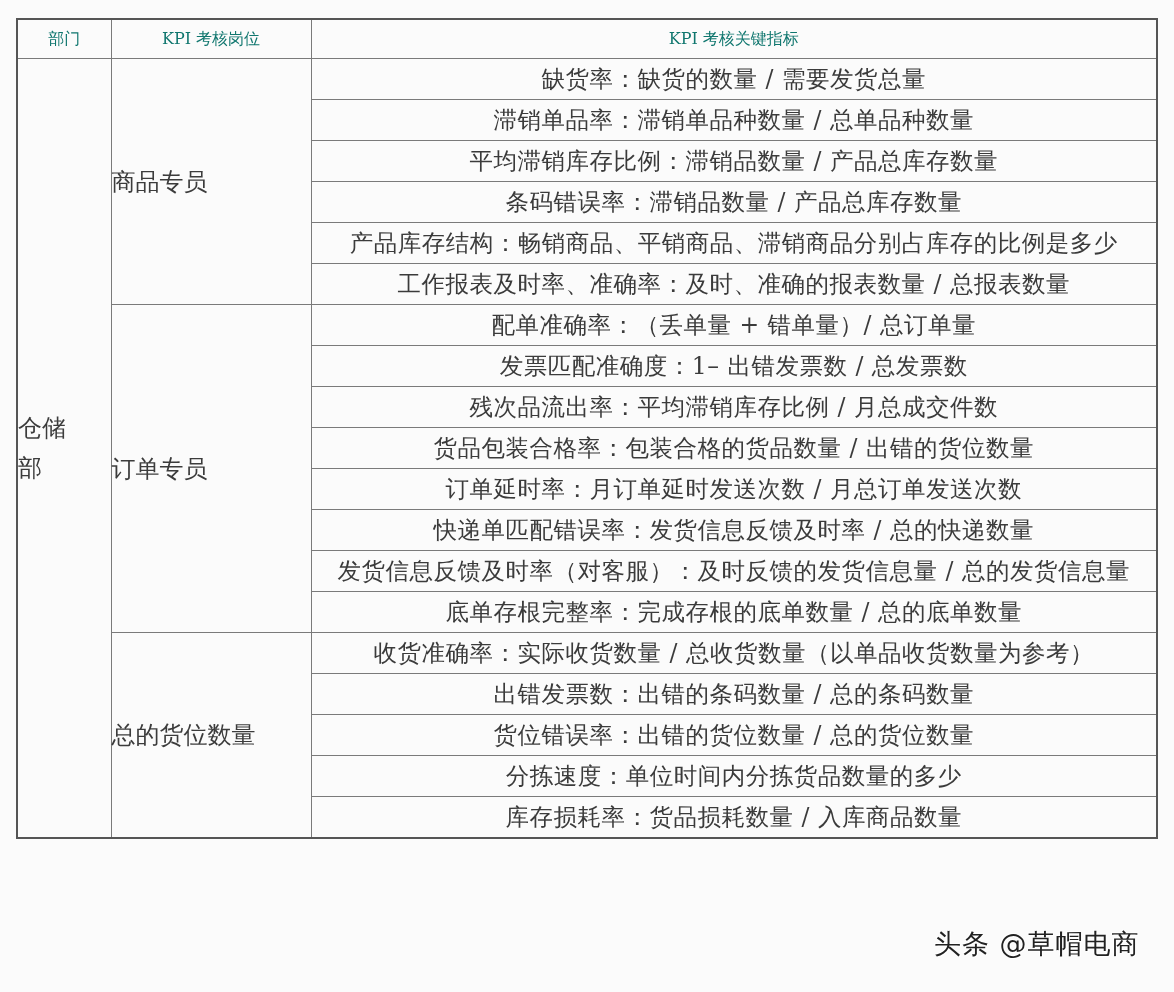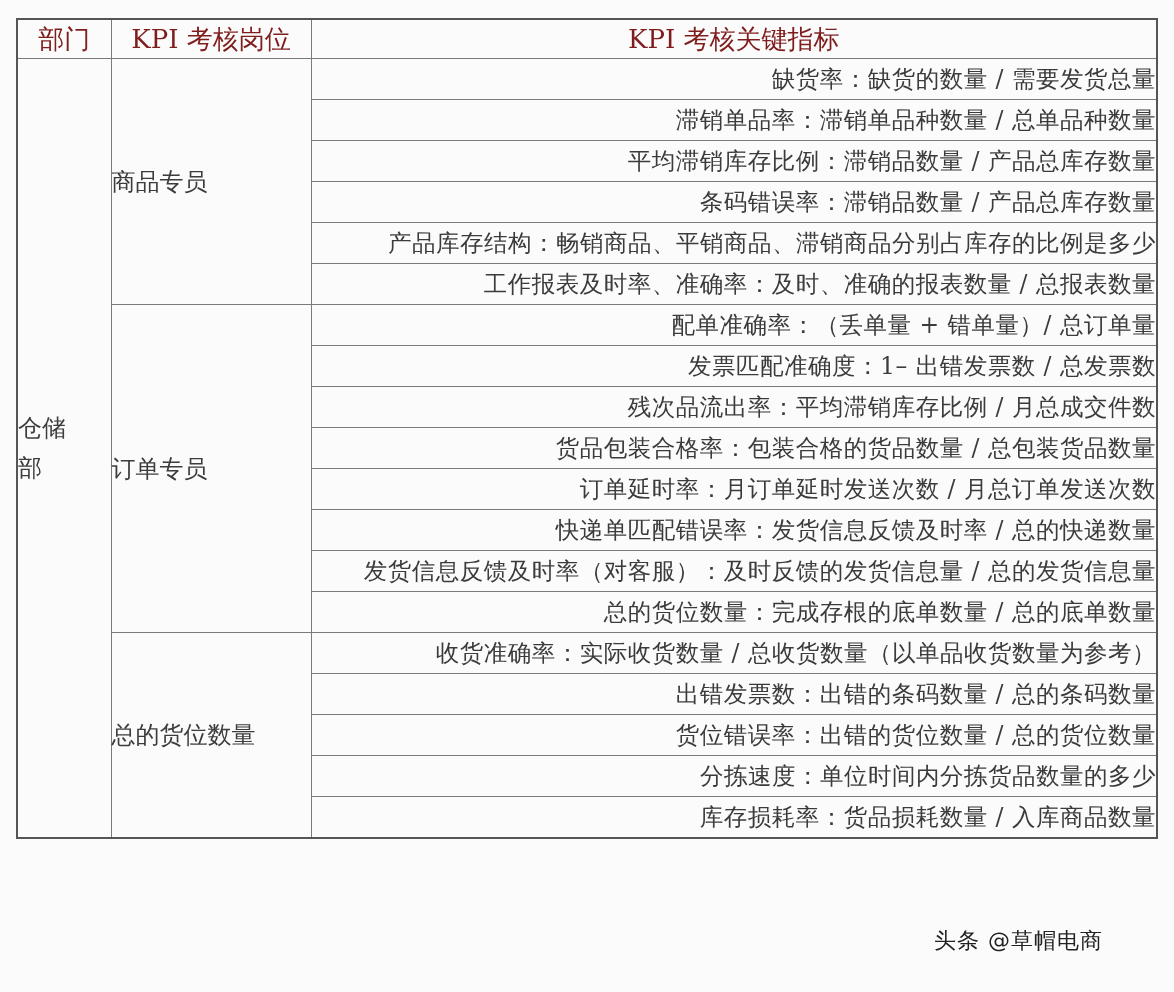--- a/index.html
+++ b/index.html
@@ -11,29 +11,29 @@
     position:absolute; left:16px; top:18px; width:1140px;
     border-collapse:collapse; table-layout:fixed;
     border:2px solid #555;
   }
   table.kpi td, table.kpi th {
     border:1.5px solid #7a7a7a; padding:0; font-weight:normal;
   }
   col.c-dept { width:94px; }
   col.c-pos { width:200px; }
   col.c-kpi { width:846px; }
-  th { height:38px; font-size:26px; color:#7f1d1d; text-align:center; vertical-align:middle; }
+  th { height:38px; font-size:16px; color:#0f766e; text-align:center; vertical-align:middle; }
   td.dept, td.pos { text-align:left; vertical-align:middle; font-size:24px; color:#3c3c3c; }
   td.dept span { display:inline-block; width:56px; line-height:40px; word-break:break-all; }
   td.kpi-cell {
-    font-size:23.5px; line-height:40px; padding:2px 0 2px 10px; text-align:right; color:#3b3b3b;
+    font-size:23.5px; line-height:40px; padding:2px 0 2px 10px; text-align:center; color:#3b3b3b;
     letter-spacing:0.5px;
   }
   .watermark {
-    position:absolute; left:934px; top:926px; font-size:22px; color:#222;
+    position:absolute; left:934px; top:926px; font-size:27px; color:#222;
     font-family: "DejaVu Sans", "Liberation Sans", sans-serif; letter-spacing:1px;
     text-shadow: 1px 1px 0 #fff, -1px -1px 0 #fff;
   }
 </style>
 </head>
 <body>
 
 <table class="kpi">
   <colgroup>
       <col class="c-dept">
@@ -74,33 +74,33 @@
       <td class="pos" rowspan="8">订单专员</td>
       <td class="kpi-cell">配单准确率：（丢单量 + 错单量）/ 总订单量</td>
     </tr>
     <tr>
         <td class="kpi-cell">发票匹配准确度：1– 出错发票数 / 总发票数</td>
       </tr>
     <tr>
         <td class="kpi-cell">残次品流出率：平均滞销库存比例 / 月总成交件数</td>
       </tr>
     <tr>
-        <td class="kpi-cell">货品包装合格率：包装合格的货品数量 / 总包装货品数量</td>
+        <td class="kpi-cell">货品包装合格率：包装合格的货品数量 / 出错的货位数量</td>
       </tr>
     <tr>
         <td class="kpi-cell">订单延时率：月订单延时发送次数 / 月总订单发送次数</td>
       </tr>
     <tr>
         <td class="kpi-cell">快递单匹配错误率：发货信息反馈及时率 / 总的快递数量</td>
       </tr>
     <tr>
         <td class="kpi-cell">发货信息反馈及时率（对客服）：及时反馈的发货信息量 / 总的发货信息量</td>
       </tr>
     <tr>
-        <td class="kpi-cell">总的货位数量：完成存根的底单数量 / 总的底单数量</td>
+        <td class="kpi-cell">底单存根完整率：完成存根的底单数量 / 总的底单数量</td>
       </tr>
 
     <tr>
       <td class="pos" rowspan="5">总的货位数量</td>
       <td class="kpi-cell">收货准确率：实际收货数量 / 总收货数量（以单品收货数量为参考）</td>
     </tr>
     <tr>
         <td class="kpi-cell">出错发票数：出错的条码数量 / 总的条码数量</td>
       </tr>
     <tr>

